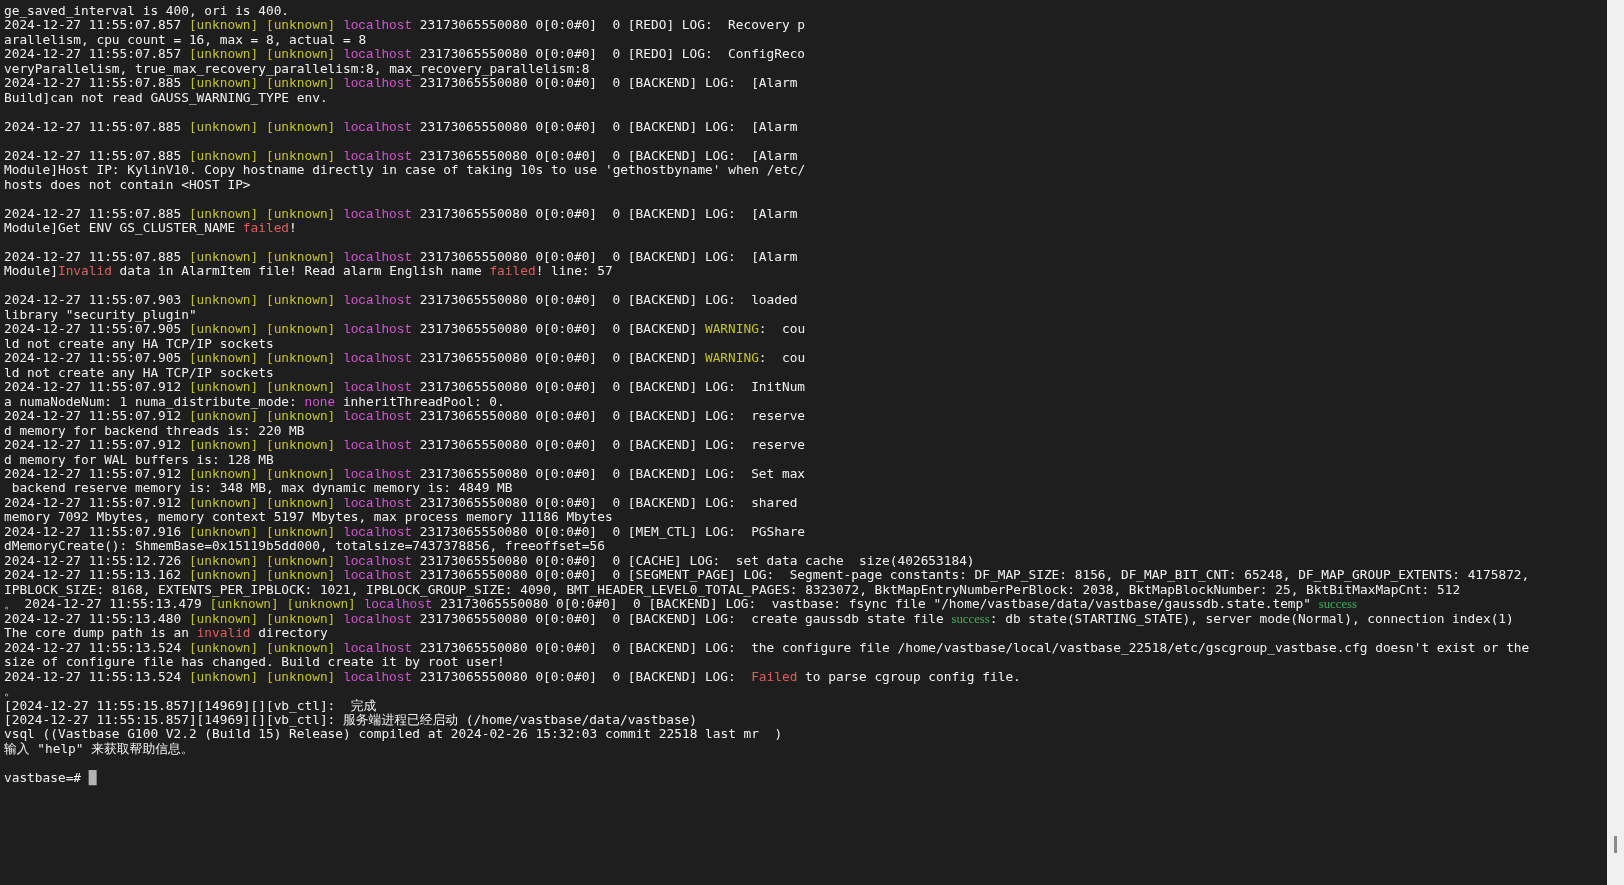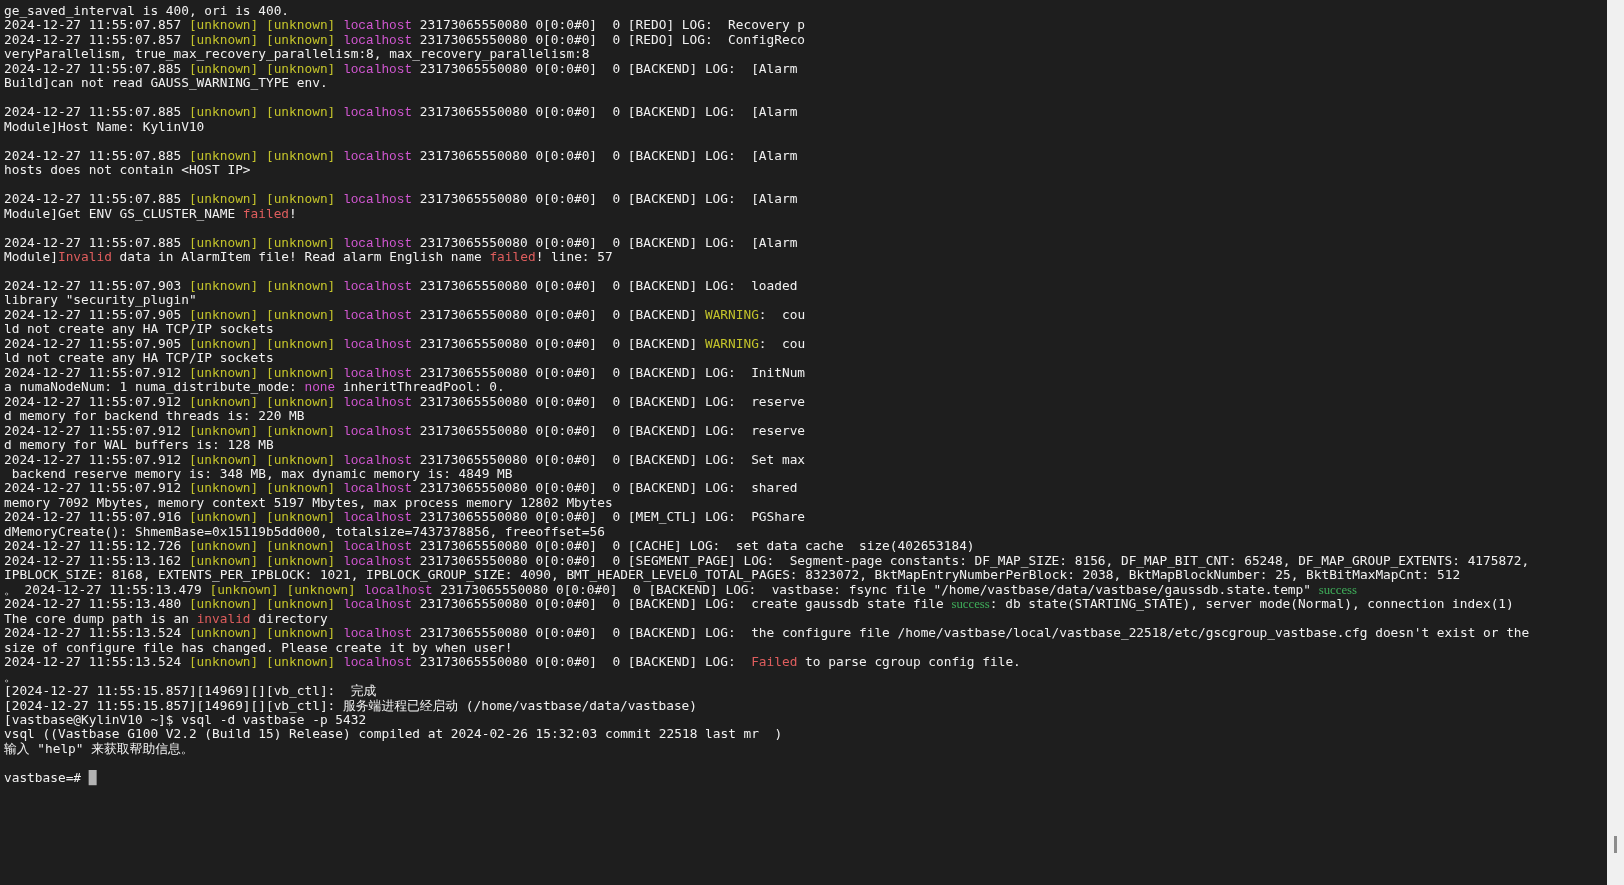--- a/index.html
+++ b/index.html
@@ -32,29 +32,30 @@
     background:var(--scrollbar_thumb,#8c8c8c);
   }
 </style>
 </head>
 <body>
 
 <div class="screen">
   <div class="term" id="term">
       <div class="line"><span class="seg-fg">ge_saved_interval is 400, ori is 400.</span></div>
       <div class="line"><span class="seg-fg">2024-12-27 11:55:07.857 </span><span class="seg-y">[unknown] [unknown]</span><span class="seg-fg"> </span><span class="seg-m">localhost</span><span class="seg-fg"> 23173065550080 0[0:0#0]  0 [REDO] LOG:  Recovery p</span></div>
+      <div class="line"><span class="seg-fg">arallelism, cpu count = 16, max = 8, actual = 8</span></div>
       <div class="line"><span class="seg-fg">2024-12-27 11:55:07.857 </span><span class="seg-y">[unknown] [unknown]</span><span class="seg-fg"> </span><span class="seg-m">localhost</span><span class="seg-fg"> 23173065550080 0[0:0#0]  0 [REDO] LOG:  ConfigReco</span></div>
       <div class="line"><span class="seg-fg">veryParallelism, true_max_recovery_parallelism:8, max_recovery_parallelism:8</span></div>
       <div class="line"><span class="seg-fg">2024-12-27 11:55:07.885 </span><span class="seg-y">[unknown] [unknown]</span><span class="seg-fg"> </span><span class="seg-m">localhost</span><span class="seg-fg"> 23173065550080 0[0:0#0]  0 [BACKEND] LOG:  [Alarm</span></div>
       <div class="line"><span class="seg-fg">Build]can not read GAUSS_WARNING_TYPE env.</span></div>
       <div class="line"></div>
       <div class="line"><span class="seg-fg">2024-12-27 11:55:07.885 </span><span class="seg-y">[unknown] [unknown]</span><span class="seg-fg"> </span><span class="seg-m">localhost</span><span class="seg-fg"> 23173065550080 0[0:0#0]  0 [BACKEND] LOG:  [Alarm</span></div>
-      <div class="line"><span class="seg-fg">Module]Host Name: KylinV10</span></div>
       <div class="line"></div>
       <div class="line"><span class="seg-fg">2024-12-27 11:55:07.885 </span><span class="seg-y">[unknown] [unknown]</span><span class="seg-fg"> </span><span class="seg-m">localhost</span><span class="seg-fg"> 23173065550080 0[0:0#0]  0 [BACKEND] LOG:  [Alarm</span></div>
+      <div class="line"><span class="seg-fg">Module]Host IP: KylinV10. Copy hostname directly in case of taking 10s to use 'gethostbyname' when /etc/</span></div>
       <div class="line"><span class="seg-fg">hosts does not contain &lt;HOST IP&gt;</span></div>
       <div class="line"></div>
       <div class="line"><span class="seg-fg">2024-12-27 11:55:07.885 </span><span class="seg-y">[unknown] [unknown]</span><span class="seg-fg"> </span><span class="seg-m">localhost</span><span class="seg-fg"> 23173065550080 0[0:0#0]  0 [BACKEND] LOG:  [Alarm</span></div>
       <div class="line"><span class="seg-fg">Module]Get ENV GS_CLUSTER_NAME </span><span class="seg-r">failed</span><span class="seg-fg">!</span></div>
       <div class="line"></div>
       <div class="line"><span class="seg-fg">2024-12-27 11:55:07.885 </span><span class="seg-y">[unknown] [unknown]</span><span class="seg-fg"> </span><span class="seg-m">localhost</span><span class="seg-fg"> 23173065550080 0[0:0#0]  0 [BACKEND] LOG:  [Alarm</span></div>
       <div class="line"><span class="seg-fg">Module]</span><span class="seg-r">Invalid</span><span class="seg-fg"> data in AlarmItem file! Read alarm English name </span><span class="seg-r">failed</span><span class="seg-fg">! line: 57</span></div>
       <div class="line"></div>
       <div class="line"><span class="seg-fg">2024-12-27 11:55:07.903 </span><span class="seg-y">[unknown] [unknown]</span><span class="seg-fg"> </span><span class="seg-m">localhost</span><span class="seg-fg"> 23173065550080 0[0:0#0]  0 [BACKEND] LOG:  loaded</span></div>
       <div class="line"><span class="seg-fg">library "security_plugin"</span></div>
@@ -64,36 +65,35 @@
       <div class="line"><span class="seg-fg">ld not create any HA TCP/IP sockets</span></div>
       <div class="line"><span class="seg-fg">2024-12-27 11:55:07.912 </span><span class="seg-y">[unknown] [unknown]</span><span class="seg-fg"> </span><span class="seg-m">localhost</span><span class="seg-fg"> 23173065550080 0[0:0#0]  0 [BACKEND] LOG:  InitNum</span></div>
       <div class="line"><span class="seg-fg">a numaNodeNum: 1 numa_distribute_mode: </span><span class="seg-m">none</span><span class="seg-fg"> inheritThreadPool: 0.</span></div>
       <div class="line"><span class="seg-fg">2024-12-27 11:55:07.912 </span><span class="seg-y">[unknown] [unknown]</span><span class="seg-fg"> </span><span class="seg-m">localhost</span><span class="seg-fg"> 23173065550080 0[0:0#0]  0 [BACKEND] LOG:  reserve</span></div>
       <div class="line"><span class="seg-fg">d memory for backend threads is: 220 MB</span></div>
       <div class="line"><span class="seg-fg">2024-12-27 11:55:07.912 </span><span class="seg-y">[unknown] [unknown]</span><span class="seg-fg"> </span><span class="seg-m">localhost</span><span class="seg-fg"> 23173065550080 0[0:0#0]  0 [BACKEND] LOG:  reserve</span></div>
       <div class="line"><span class="seg-fg">d memory for WAL buffers is: 128 MB</span></div>
       <div class="line"><span class="seg-fg">2024-12-27 11:55:07.912 </span><span class="seg-y">[unknown] [unknown]</span><span class="seg-fg"> </span><span class="seg-m">localhost</span><span class="seg-fg"> 23173065550080 0[0:0#0]  0 [BACKEND] LOG:  Set max</span></div>
       <div class="line"><span class="seg-fg"> backend reserve memory is: 348 MB, max dynamic memory is: 4849 MB</span></div>
       <div class="line"><span class="seg-fg">2024-12-27 11:55:07.912 </span><span class="seg-y">[unknown] [unknown]</span><span class="seg-fg"> </span><span class="seg-m">localhost</span><span class="seg-fg"> 23173065550080 0[0:0#0]  0 [BACKEND] LOG:  shared</span></div>
-      <div class="line"><span class="seg-fg">memory 7092 Mbytes, memory context 5197 Mbytes, max process memory 12802 Mbytes</span></div>
+      <div class="line"><span class="seg-fg">memory 7092 Mbytes, memory context 5197 Mbytes, max process memory 11186 Mbytes</span></div>
       <div class="line"><span class="seg-fg">2024-12-27 11:55:07.916 </span><span class="seg-y">[unknown] [unknown]</span><span class="seg-fg"> </span><span class="seg-m">localhost</span><span class="seg-fg"> 23173065550080 0[0:0#0]  0 [MEM_CTL] LOG:  PGShare</span></div>
       <div class="line"><span class="seg-fg">dMemoryCreate(): ShmemBase=0x15119b5dd000, totalsize=7437378856, freeoffset=56</span></div>
       <div class="line"><span class="seg-fg">2024-12-27 11:55:12.726 </span><span class="seg-y">[unknown] [unknown]</span><span class="seg-fg"> </span><span class="seg-m">localhost</span><span class="seg-fg"> 23173065550080 0[0:0#0]  0 [CACHE] LOG:  set data cache  size(402653184)</span></div>
       <div class="line"><span class="seg-fg">2024-12-27 11:55:13.162 </span><span class="seg-y">[unknown] [unknown]</span><span class="seg-fg"> </span><span class="seg-m">localhost</span><span class="seg-fg"> 23173065550080 0[0:0#0]  0 [SEGMENT_PAGE] LOG:  Segment-page constants: DF_MAP_SIZE: 8156, DF_MAP_BIT_CNT: 65248, DF_MAP_GROUP_EXTENTS: 4175872,</span></div>
       <div class="line"><span class="seg-fg">IPBLOCK_SIZE: 8168, EXTENTS_PER_IPBLOCK: 1021, IPBLOCK_GROUP_SIZE: 4090, BMT_HEADER_LEVEL0_TOTAL_PAGES: 8323072, BktMapEntryNumberPerBlock: 2038, BktMapBlockNumber: 25, BktBitMaxMapCnt: 512</span></div>
       <div class="line"><span class="seg-fg">。 2024-12-27 11:55:13.479 </span><span class="seg-y">[unknown] [unknown]</span><span class="seg-fg"> </span><span class="seg-m">localhost</span><span class="seg-fg"> 23173065550080 0[0:0#0]  0 [BACKEND] LOG:  vastbase: fsync file "/home/vastbase/data/vastbase/gaussdb.state.temp" </span><span class="seg-g">success</span></div>
       <div class="line"><span class="seg-fg">2024-12-27 11:55:13.480 </span><span class="seg-y">[unknown] [unknown]</span><span class="seg-fg"> </span><span class="seg-m">localhost</span><span class="seg-fg"> 23173065550080 0[0:0#0]  0 [BACKEND] LOG:  create gaussdb state file </span><span class="seg-g">success</span><span class="seg-fg">: db state(STARTING_STATE), server mode(Normal), connection index(1)</span></div>
       <div class="line"><span class="seg-fg">The core dump path is an </span><span class="seg-r">invalid</span><span class="seg-fg"> directory</span></div>
       <div class="line"><span class="seg-fg">2024-12-27 11:55:13.524 </span><span class="seg-y">[unknown] [unknown]</span><span class="seg-fg"> </span><span class="seg-m">localhost</span><span class="seg-fg"> 23173065550080 0[0:0#0]  0 [BACKEND] LOG:  the configure file /home/vastbase/local/vastbase_22518/etc/gscgroup_vastbase.cfg doesn't exist or the</span></div>
-      <div class="line"><span class="seg-fg">size of configure file has changed. Please create it by when user!</span></div>
+      <div class="line"><span class="seg-fg">size of configure file has changed. Build create it by root user!</span></div>
       <div class="line"><span class="seg-fg">2024-12-27 11:55:13.524 </span><span class="seg-y">[unknown] [unknown]</span><span class="seg-fg"> </span><span class="seg-m">localhost</span><span class="seg-fg"> 23173065550080 0[0:0#0]  0 [BACKEND] LOG:  </span><span class="seg-r">Failed</span><span class="seg-fg"> to parse cgroup config file.</span></div>
       <div class="line"><span class="seg-fg">。</span></div>
       <div class="line"><span class="seg-fg">[2024-12-27 11:55:15.857][14969][][vb_ctl]:  完成</span></div>
       <div class="line"><span class="seg-fg">[2024-12-27 11:55:15.857][14969][][vb_ctl]: 服务端进程已经启动 (/home/vastbase/data/vastbase)</span></div>
-      <div class="line"><span class="seg-fg">[vastbase@KylinV10 ~]$ vsql -d vastbase -p 5432</span></div>
       <div class="line"><span class="seg-fg">vsql ((Vastbase G100 V2.2 (Build 15) Release) compiled at 2024-02-26 15:32:03 commit 22518 last mr  )</span></div>
       <div class="line"><span class="seg-fg">输入 "help" 来获取帮助信息。</span></div>
       <div class="line"></div>
       <div class="line"><span class="seg-fg">vastbase=# </span><span class="seg-cur">█</span></div>
     </div>
   <div class="sb-track">
     <div class="sb-thumb"></div>
   </div>
 </div>
 

